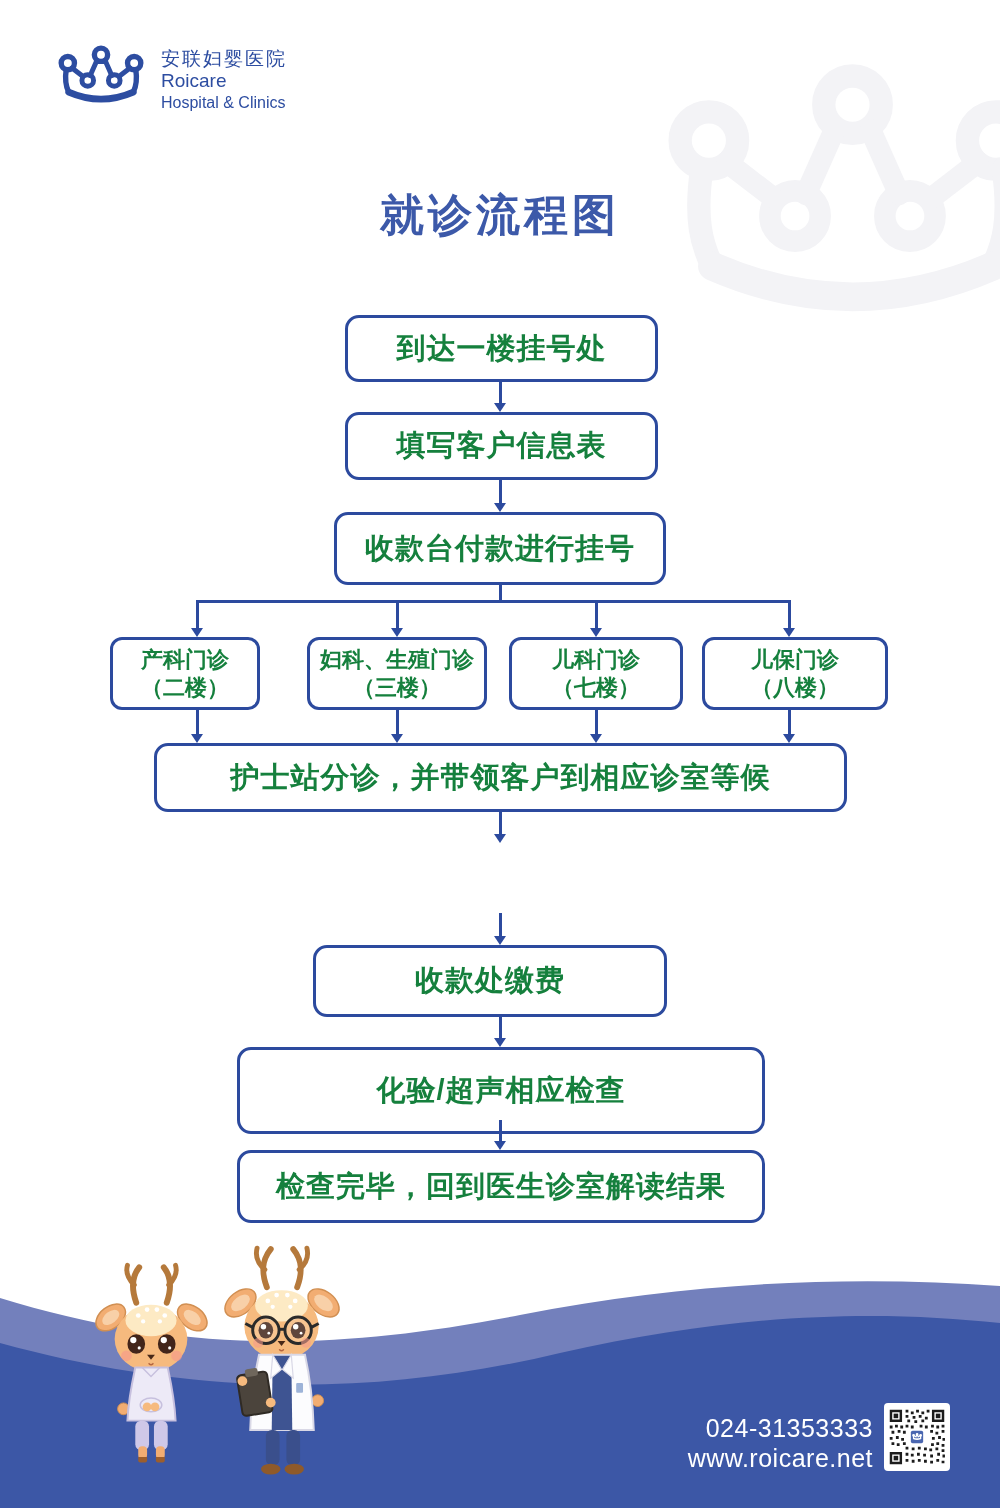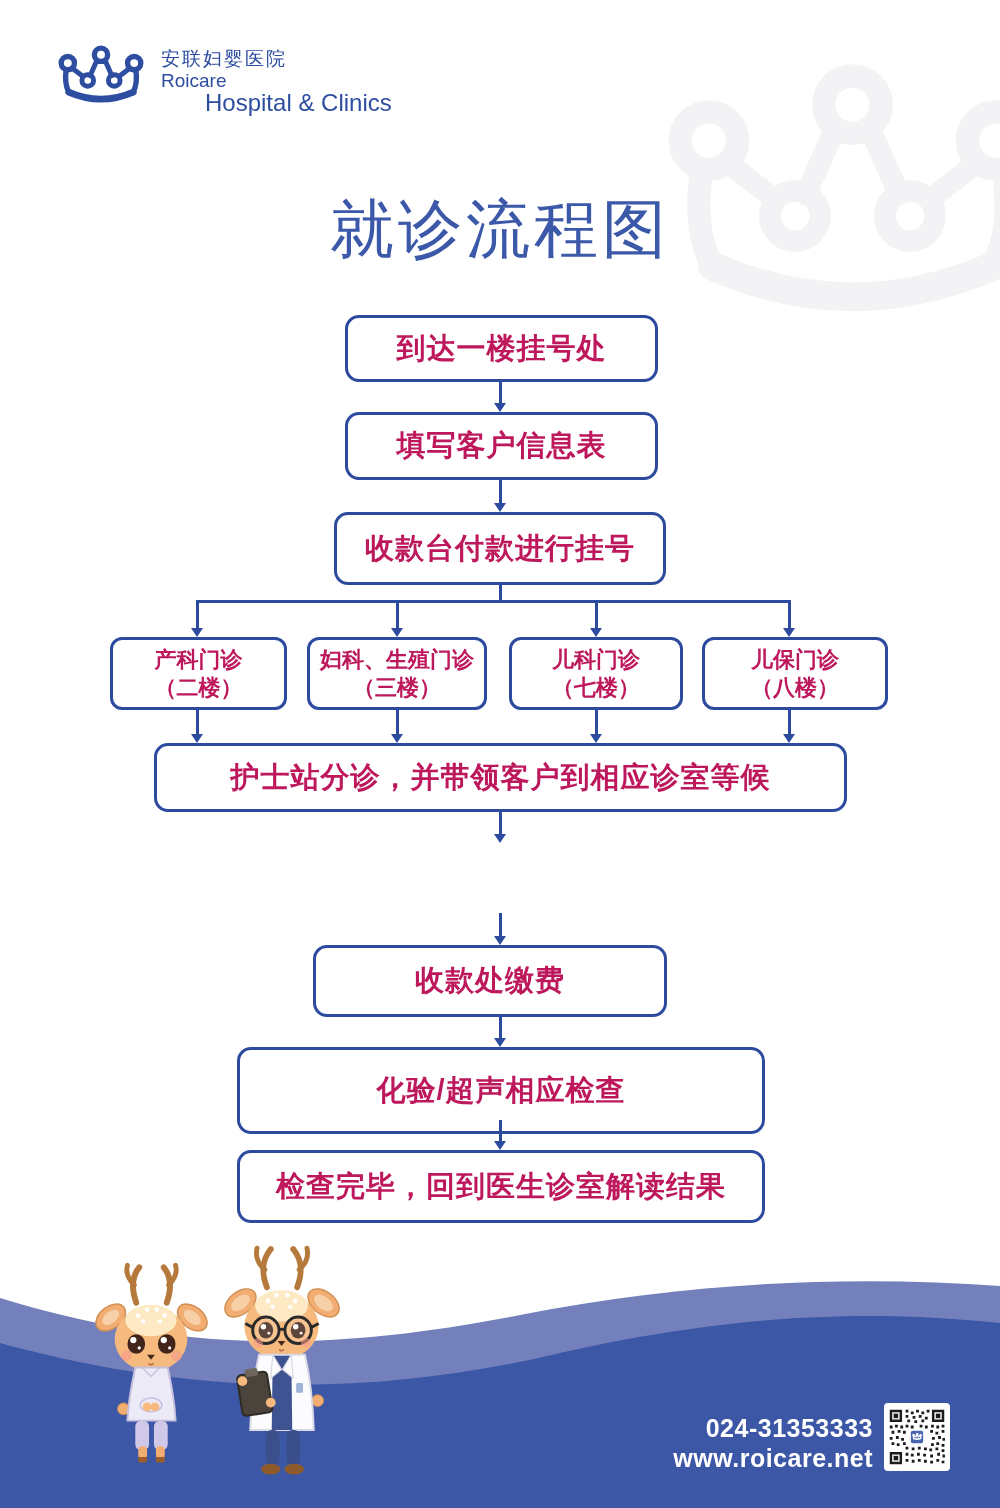--- a/index.html
+++ b/index.html
@@ -8,47 +8,47 @@
 
   
   .watermark{position:absolute;left:655px;top:58px;width:395px;height:296px;pointer-events:none;}
 
   
   .brand{position:absolute;left:55px;top:44px;display:flex;align-items:flex-start;}
   .brand-crown{width:92px;height:68px;margin-right:14px;}
   .brand-text{color:#2d4da1;font-weight:normal;padding-top:4px;}
   .brand-cn{font-size:19px;letter-spacing:2px;line-height:22px;}
   .brand-en1{font-size:19px;line-height:22px;}
-  .brand-en2{font-size:24px;line-height:22px;margin-left:44px;}
+  .brand-en2{font-size:16px;line-height:22px;}
 
   
   .title-en{position:absolute;left:0;right:0;top:140px;text-align:center;
             color:#f7941e;font-size:33px;font-weight:bold;letter-spacing:1px;}
   .title-cn{position:absolute;left:0;right:0;top:186px;text-align:center;
-            color:#3c59a9;font-size:64px;font-weight:normal;letter-spacing:4px;}
+            color:#3c59a9;font-size:44px;font-weight:bold;letter-spacing:4px;}
 
   
   .fbox{position:absolute;box-sizing:border-box;border:3px solid #2c4a9e;border-radius:14px;
         background:#ffffff;display:flex;align-items:center;justify-content:center;
-        color:#be185d;font-weight:bold;text-align:center;letter-spacing:1px;}
+        color:#15803d;font-weight:bold;text-align:center;letter-spacing:1px;}
   .fbox.step{font-size:29px;}
   .fbox.branch{flex-direction:column;font-size:22px;line-height:1.25;border-radius:12px;letter-spacing:0;}
 
   
   .conn{position:absolute;width:3px;background:#2c4a9e;}
   .conn .head{position:absolute;bottom:-9px;left:50%;transform:translateX(-50%);
               width:0;height:0;border-left:6px solid transparent;border-right:6px solid transparent;
               border-top:9px solid #2c4a9e;}
   .hline{position:absolute;height:3px;background:#2c4a9e;}
 
   
   .waves{position:absolute;left:0;top:1228px;width:1000px;height:280px;}
   .mascot{position:absolute;}
   .contact{position:absolute;right:127px;top:1413px;text-align:right;color:#ffffff;
-           font-weight:bold;font-size:25px;line-height:30px;letter-spacing:0.5px;}
+           font-weight:normal;font-size:25px;line-height:30px;letter-spacing:0.5px;}
   .qr{position:absolute;left:884px;top:1403px;width:66px;height:68px;background:#ffffff;
       border-radius:4px;display:flex;align-items:center;justify-content:center;}
   .qr svg{width:58px;height:58px;}
 </style>
 </head>
 <body>
 
 <div class="poster">
 
   <svg class="watermark" viewBox="0 0 110 82" preserveAspectRatio="xMinYMin meet">
@@ -114,21 +114,21 @@
   <div class="conn" style="left:395.5px;top:601px;height:27px">
       <i class="head"></i>
     </div>
   <div class="conn" style="left:594.5px;top:601px;height:27px">
       <i class="head"></i>
     </div>
   <div class="conn" style="left:787.5px;top:601px;height:27px">
       <i class="head"></i>
     </div>
 
-  <div class="fbox branch" style="left:110px;top:637px;width:177px;height:73px">
+  <div class="fbox branch" style="left:110px;top:637px;width:150px;height:73px">
     <span>产科门诊</span>
     <span>（二楼）</span>
   </div>
   <div class="fbox branch" style="left:509px;top:637px;width:174px;height:73px">
     <span>儿科门诊</span>
     <span>（七楼）</span>
   </div>
   <div class="fbox branch" style="left:307px;top:637px;width:180px;height:73px">
     <span>妇科、生殖门诊</span>
     <span>（三楼）</span>

